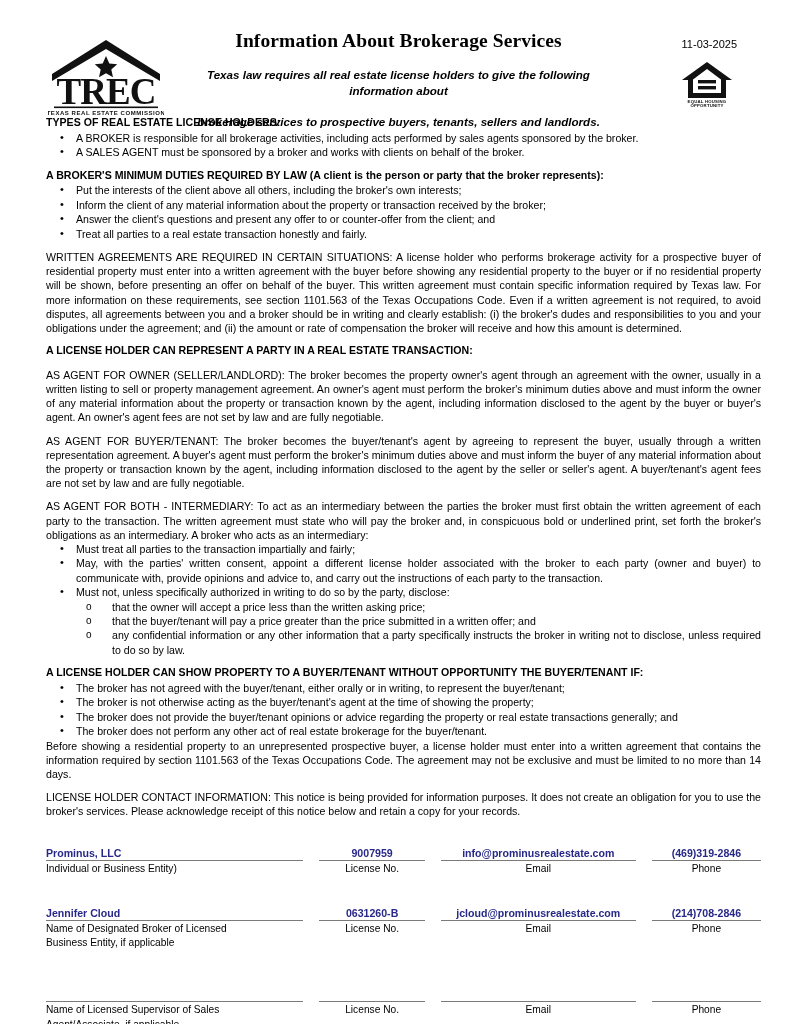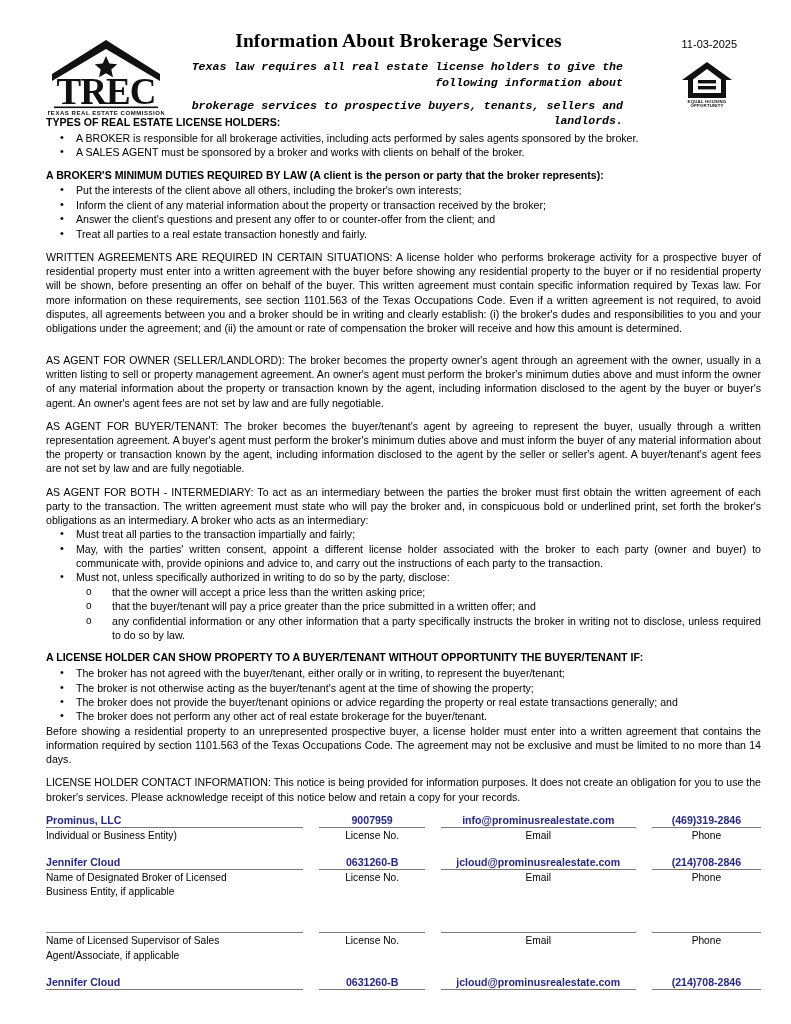--- a/index.html
+++ b/index.html
@@ -36,27 +36,26 @@
   }
   .doc-title {
     font-family: "Liberation Serif", serif;
     font-weight: bold;
     font-size: 19.5px;
     letter-spacing: .1px;
     margin: 12px 0 3px 0;
     line-height: 1.1;
   }
   .doc-subtitle {
-    font-family: Liberation Mono, monospace;
+    font-family: Liberation Sans, sans-serif;
     font-style: italic;
     font-weight: bold;
     font-size: 11.6px;
     line-height: 1.32;
-    margin: 8px;
-    text-align: right;
+    margin: 16px;
   }
   .date-stamp {
     position: absolute;
     right: 24px; top: 8px;
     font-size: 11px;
     font-weight: normal;
     font-family: "Liberation Sans", sans-serif;
   }
   .eho-logo {
     position: absolute;
@@ -132,20 +131,21 @@
 
   .fval {
     font-size: 10.6px;
     font-weight: bold;
     color: #282888;
     height: 15px;
     line-height: 15px;
     border-bottom: 1px solid #7a7a7a;
     white-space: nowrap;
     overflow: hidden;
+    margin-top: 18px;
   }
   .fval.ctr { text-align: center; }
   .fval.blank { color: transparent; }
   .flabel {
     font-size: 10.2px;
     line-height: 1.3;
     padding-top: 1px;
   }
   .flabel.ctr { text-align: center; }
 
@@ -210,20 +210,21 @@
       <li>Answer the client's questions and present any offer to or counter-offer from the client; and</li>
       <li>Treat all parties to a real estate transaction honestly and fairly.</li>
     </ul>
 
     <div class="gap"></div>
 
     <p class="para"><span class="b">WRITTEN AGREEMENTS ARE REQUIRED IN CERTAIN SITUATIONS:</span><span> A license holder who performs brokerage activity for a prospective buyer of residential property must enter into a written agreement with the buyer before showing any residential property to the buyer or if no residential property will be shown, before presenting an offer on behalf of the buyer. This written agreement must contain specific information required by Texas law. For more information on these requirements, see section 1101.563 of the Texas Occupations Code. </span><span class="b">Even if a written agreement is not required, to avoid disputes, all agreements between you and a broker should be in writing and clearly establish: (i) the broker's dudes and responsibilities to you and your obligations under the agreement; and (ii) the amount or rate of compensation the broker will receive and how this amount is determined.</span></p>
 
     <div class="gap"></div>
 
+    <div class="sec-head">A LICENSE HOLDER CAN REPRESENT A PARTY IN A REAL ESTATE TRANSACTION:</div>
 
     <div class="gap"></div>
 
     <p class="para"><span class="b">AS AGENT FOR OWNER (SELLER/LANDLORD):</span><span> The broker becomes the property owner's agent through an agreement with the owner, usually in a written listing to sell or property management agreement. An owner's agent must perform the broker's minimum duties above and must inform the owner of any material information about the property or transaction known by the agent, including information disclosed to the agent by the buyer or buyer's agent. </span><span class="b">An owner's agent fees are not set by law and are fully negotiable.</span></p>
 
     <div class="gap"></div>
 
     <p class="para"><span class="b">AS AGENT FOR BUYER/TENANT:</span><span> The broker becomes the buyer/tenant's agent by agreeing to represent the buyer, usually through a written representation agreement. A buyer's agent must perform the broker's minimum duties above and must inform the buyer of any material information about the property or transaction known by the agent, including information disclosed to the agent by the seller or seller's agent. </span><span class="b">A buyer/tenant's agent fees are not set by law and are fully negotiable.</span></p>
 
     <div class="gap"></div>

